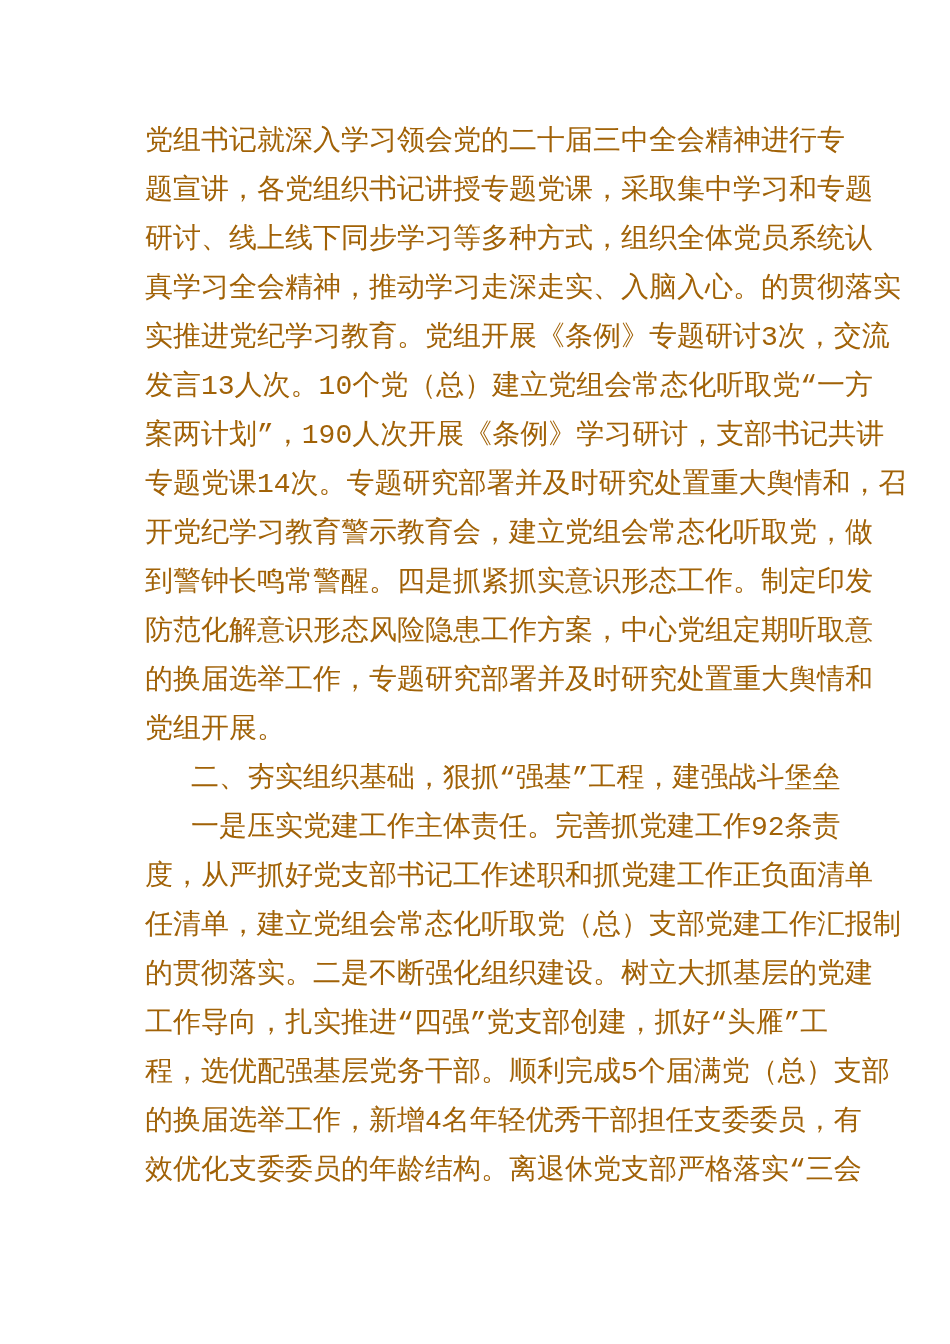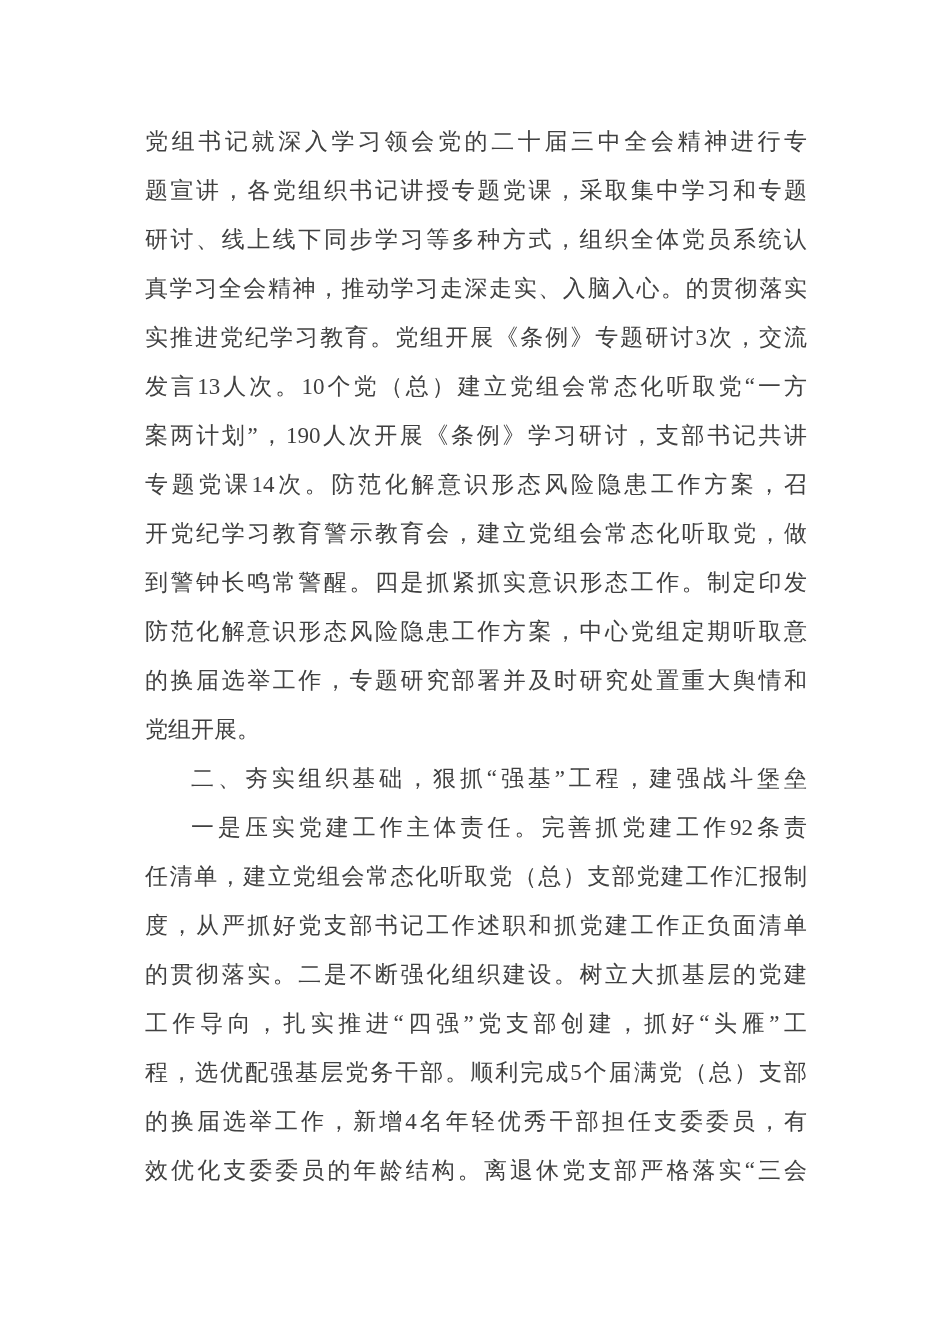--- a/index.html
+++ b/index.html
@@ -2,22 +2,22 @@
 <html><head>
 <meta charset="utf-8">
 <style>
   html, body { margin: 0; padding: 0; background: #ffffff; }
   body { width: 950px; height: 1344px; position: relative; overflow: hidden; }
   .page {
     position: absolute; left: 0; top: 0; width: 950px; height: 1344px; background: #ffffff;
   }
   .text-block {
     position: absolute; left: 145px; top: 122px; width: 662px;
-    font-family: Liberation Serif, serif;
-    font-size: 23px; color: #404040;
+    font-family: Liberation Mono, monospace;
+    font-size: 28px; color: #a16207;
   }
   .line {
     height: 49px; line-height: 40px; white-space: nowrap;
     text-align: justify; text-align-last: justify;
     display: block;
   }
   .line.last { text-align-last: left; }
   .line.indent { padding-left: 46px; }
 </style>
 </head>
@@ -25,29 +25,29 @@
 
 <div class="page">
   <div class="text-block">
     <span class="line">党组书记就深入学习领会党的二十届三中全会精神进行专</span>
     <span class="line">题宣讲，各党组织书记讲授专题党课，采取集中学习和专题</span>
     <span class="line">研讨、线上线下同步学习等多种方式，组织全体党员系统认</span>
     <span class="line">真学习全会精神，推动学习走深走实、入脑入心。的贯彻落实</span>
     <span class="line">实推进党纪学习教育。党组开展《条例》专题研讨3次，交流</span>
     <span class="line">发言13人次。10个党（总）建立党组会常态化听取党“一方</span>
     <span class="line">案两计划”，190人次开展《条例》学习研讨，支部书记共讲</span>
-    <span class="line">专题党课14次。防范化解意识形态风险隐患工作方案，召</span>
+    <span class="line">专题党课14次。专题研究部署并及时研究处置重大舆情和，召</span>
     <span class="line">开党纪学习教育警示教育会，建立党组会常态化听取党，做</span>
     <span class="line">到警钟长鸣常警醒。四是抓紧抓实意识形态工作。制定印发</span>
     <span class="line">防范化解意识形态风险隐患工作方案，中心党组定期听取意</span>
     <span class="line">的换届选举工作，专题研究部署并及时研究处置重大舆情和</span>
     <span class="line last">党组开展。</span>
     <span class="line indent">二、夯实组织基础，狠抓“强基”工程，建强战斗堡垒</span>
     <span class="line indent">一是压实党建工作主体责任。完善抓党建工作92条责</span>
+    <span class="line">度，从严抓好党支部书记工作述职和抓党建工作正负面清单</span>
     <span class="line">任清单，建立党组会常态化听取党（总）支部党建工作汇报制</span>
-    <span class="line">度，从严抓好党支部书记工作述职和抓党建工作正负面清单</span>
     <span class="line">的贯彻落实。二是不断强化组织建设。树立大抓基层的党建</span>
     <span class="line">工作导向，扎实推进“四强”党支部创建，抓好“头雁”工</span>
     <span class="line">程，选优配强基层党务干部。顺利完成5个届满党（总）支部</span>
     <span class="line">的换届选举工作，新增4名年轻优秀干部担任支委委员，有</span>
     <span class="line">效优化支委委员的年龄结构。离退休党支部严格落实“三会</span>
   </div>
 </div>
 
 </body></html>

